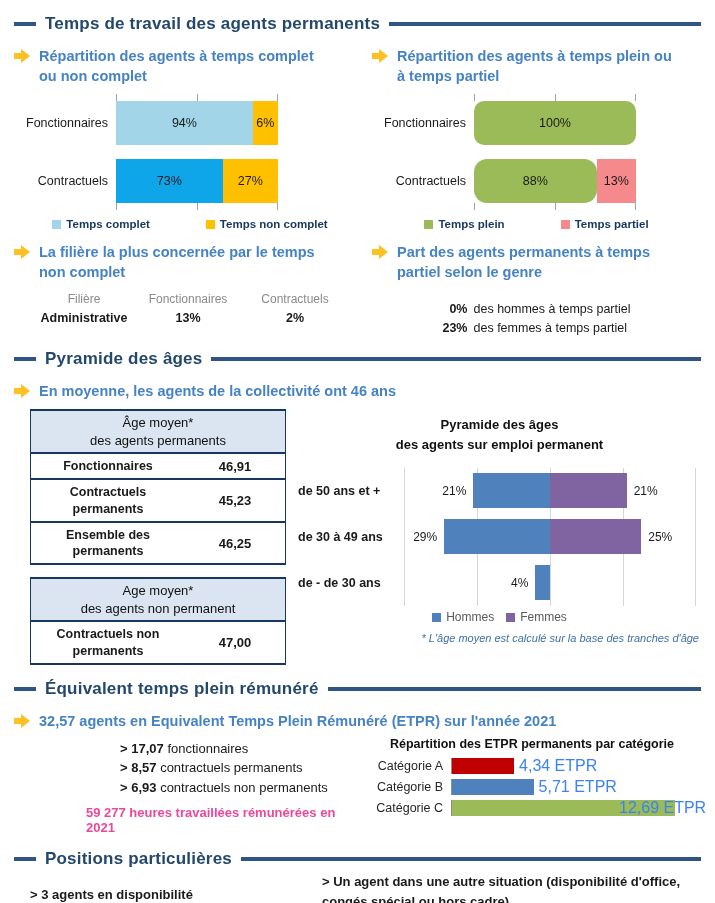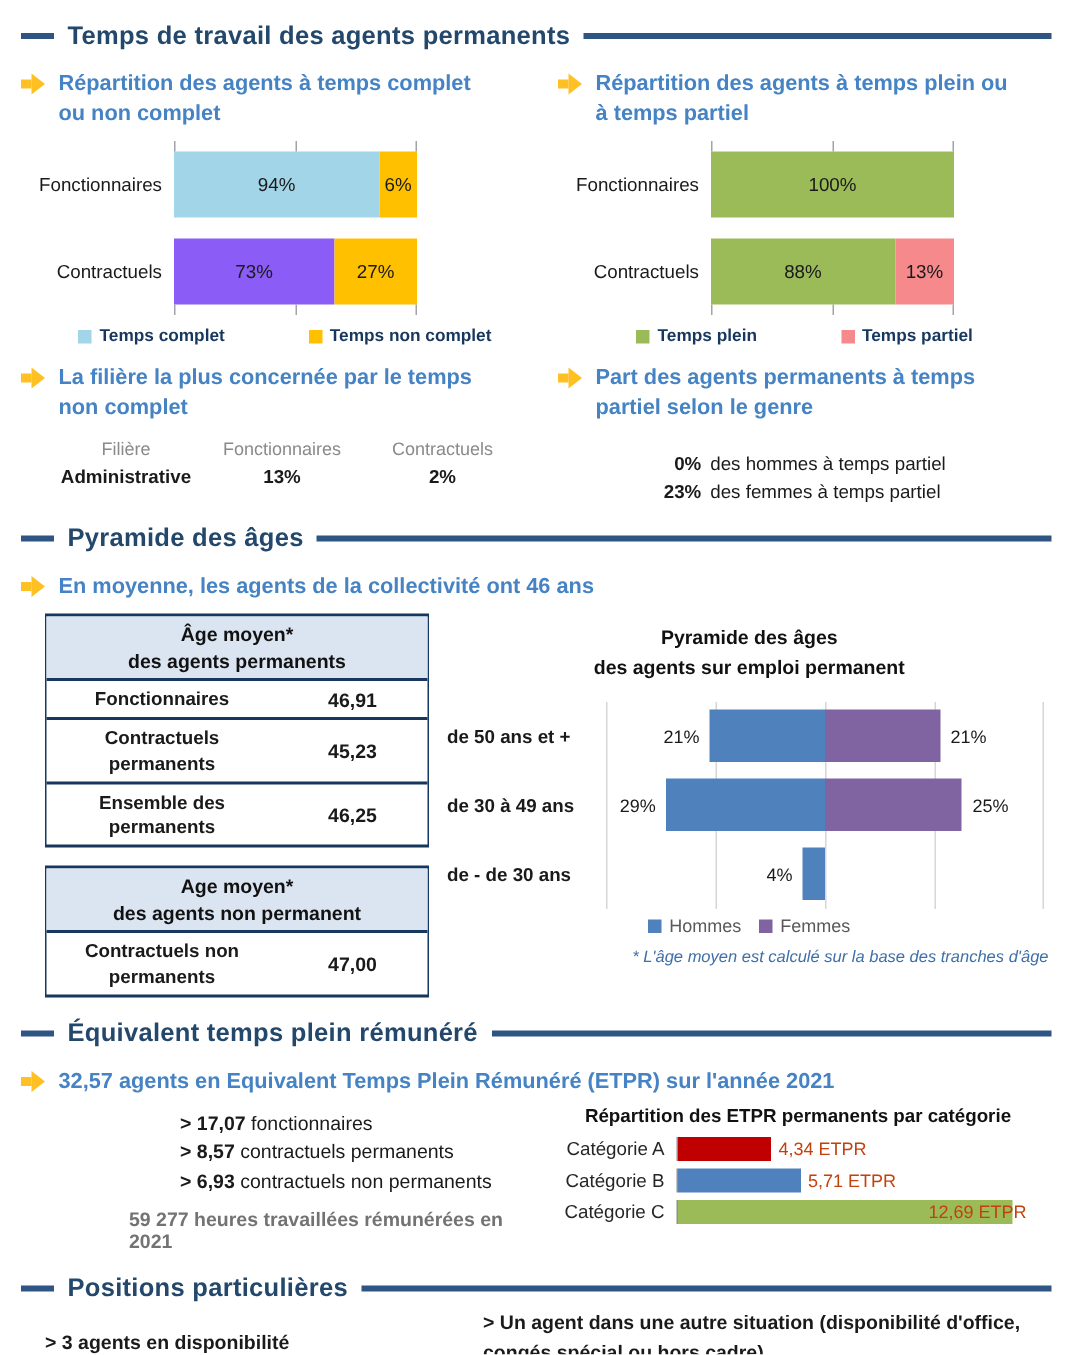--- a/index.html
+++ b/index.html
@@ -46,21 +46,21 @@
 
   
   .genre{margin-top:20px;display:grid;grid-template-columns:auto auto;column-gap:6px;row-gap:5px;
          justify-content:center;font-size:12.5px}
   .gpct{font-weight:bold;text-align:right}
 
   
   .cols-pyr{display:grid;grid-template-columns:284px 1fr;margin-top:8px}
   .atable{width:256px;margin-left:16px;border:1px solid #17375E;border-top-width:2px;border-bottom-width:2px;box-sizing:border-box}
   .atable.b{margin-top:12px}
-  .ath{background:#DBE5F1;text-align:center;font-weight:bold;font-size:13px;line-height:1.35;
+  .ath{background:#DBE5F1;text-align:center;font-weight:normal;font-size:13px;line-height:1.35;
        padding:3px 2px;border-bottom:2px solid #17375E;white-space:pre-line;color:#111}
   .atr{display:flex;align-items:center}
   .atr + .atr{border-top:2px solid #17375E}
   .al{flex:1.5;text-align:center;font-weight:bold;font-size:12.5px;line-height:1.3;padding:4px 2px;white-space:pre-line}
   .av{flex:1;text-align:center;font-weight:bold;font-size:13px}
 
   .pyr-title{font-size:13px;font-weight:bold;text-align:center;white-space:pre-line;line-height:1.5;margin-top:6px;color:#111}
   .pyr-body{display:flex;margin-top:14px}
   .pyr-labels{width:98px;display:flex;flex-direction:column}
   .pyr-cat{height:46px;display:flex;align-items:center;font-size:12.5px;font-weight:bold;white-space:nowrap}
@@ -71,28 +71,28 @@
   .pyr-val{position:absolute;top:50%;transform:translateY(-50%);font-size:12px;white-space:nowrap}
   .pyr-legend{gap:12px;margin-top:4px}
   .pyr-legend .ltext{color:#595959;font-weight:normal;font-size:12px}
   .pyr-foot{font-size:11px;font-style:italic;color:#3E6FA8;text-align:right;margin-top:8px;padding-right:2px}
 
   
   .etpr-cols{display:grid;grid-template-columns:1fr 338px;margin-top:6px}
   .ebullets{margin-left:106px;margin-top:2px}
   .ebullet{font-size:13px;line-height:1.5}
   .ebullet b{font-weight:bold}
-  .heures{margin:8px 0 0 72px;font-size:13px;font-weight:bold;color:#737373}
+  .heures{margin:8px 0 0 72px;font-size:13px;font-weight:bold;color:#ec4899}
   .etpr-chart-title{font-size:12.5px;font-weight:bold;text-align:center;margin-bottom:7px;color:#111}
   .hbars{display:flex;flex-direction:column;gap:5px;padding-right:6px}
   .hrow{display:flex;align-items:center}
   .hlab{width:80px;text-align:right;padding-right:8px;font-size:12.5px;color:#262626}
   .hplot{flex:1;position:relative;height:16px;border-left:1px solid #8F8F8F}
   .hbar{height:16px}
-  .hval{position:absolute;top:50%;transform:translateY(-50%);font-size:12px;white-space:nowrap;color:#c2410c}
+  .hval{position:absolute;top:50%;transform:translateY(-50%);font-size:16px;white-space:nowrap;color:#3b82f6}
 
   
   .pos-cols{display:grid;grid-template-columns:308px 1fr}
   .pos-left{margin:18px 0 0 16px;font-size:13px;font-weight:600}
   .pos-right{margin-top:3px;font-size:13px;font-weight:600;line-height:1.5;padding-right:2px}
 </style>
 </head>
 <body>
 
 <div class="page">
@@ -118,21 +118,21 @@
         <div class="plot">
             <div class="sbar">
               <div class="seg" style="flex-grow: 94; background: rgb(161, 213, 231);">
                 <span class="seglab">94%</span>
               </div>
               <div class="seg" style="flex-grow: 6; background: rgb(255, 192, 0);">
                 <span class="seglab">6%</span>
               </div>
             </div>
             <div class="sbar">
-              <div class="seg" style="flex-grow: 73; background: #8b5cf6;">
+              <div class="seg" style="flex-grow: 73; background: #0ea5e9;">
                 <span class="seglab">73%</span>
               </div>
               <div class="seg" style="flex-grow: 27; background: rgb(255, 192, 0);">
                 <span class="seglab">27%</span>
               </div>
             </div>
             <div class="tick t" style="left: 0%;"></div>
             <div class="tick b" style="left: 0%;"></div>
             <div class="tick t" style="left: 50%;"></div>
             <div class="tick b" style="left: 50%;"></div>
@@ -158,26 +158,26 @@
         <div class="bh-text">Répartition des agents à temps plein ou
 à temps partiel</div>
       </div>
       <div class="schart">
         <div class="ylab">
             <div class="ylab-item">Fonctionnaires</div>
             <div class="ylab-item">Contractuels</div>
           </div>
         <div class="plot">
             <div class="sbar">
-              <div class="seg" style="flex-grow: 100; background: rgb(155, 187, 89);">
+              <div class="seg" style="flex-grow: 100; background: rgb(155, 187, 89); border-radius: 10px;">
                 <span class="seglab">100%</span>
               </div>
             </div>
             <div class="sbar">
-              <div class="seg" style="flex-grow: 88; background: rgb(155, 187, 89);">
+              <div class="seg" style="flex-grow: 88; background: rgb(155, 187, 89); border-radius: 13px;">
                 <span class="seglab">88%</span>
               </div>
               <div class="seg" style="flex-grow: 13; background: rgb(245, 137, 140);">
                 <span class="seglab">13%</span>
               </div>
             </div>
             <div class="tick t" style="left: 0%;"></div>
             <div class="tick b" style="left: 0%;"></div>
             <div class="tick t" style="left: 50%;"></div>
             <div class="tick b" style="left: 50%;"></div>

